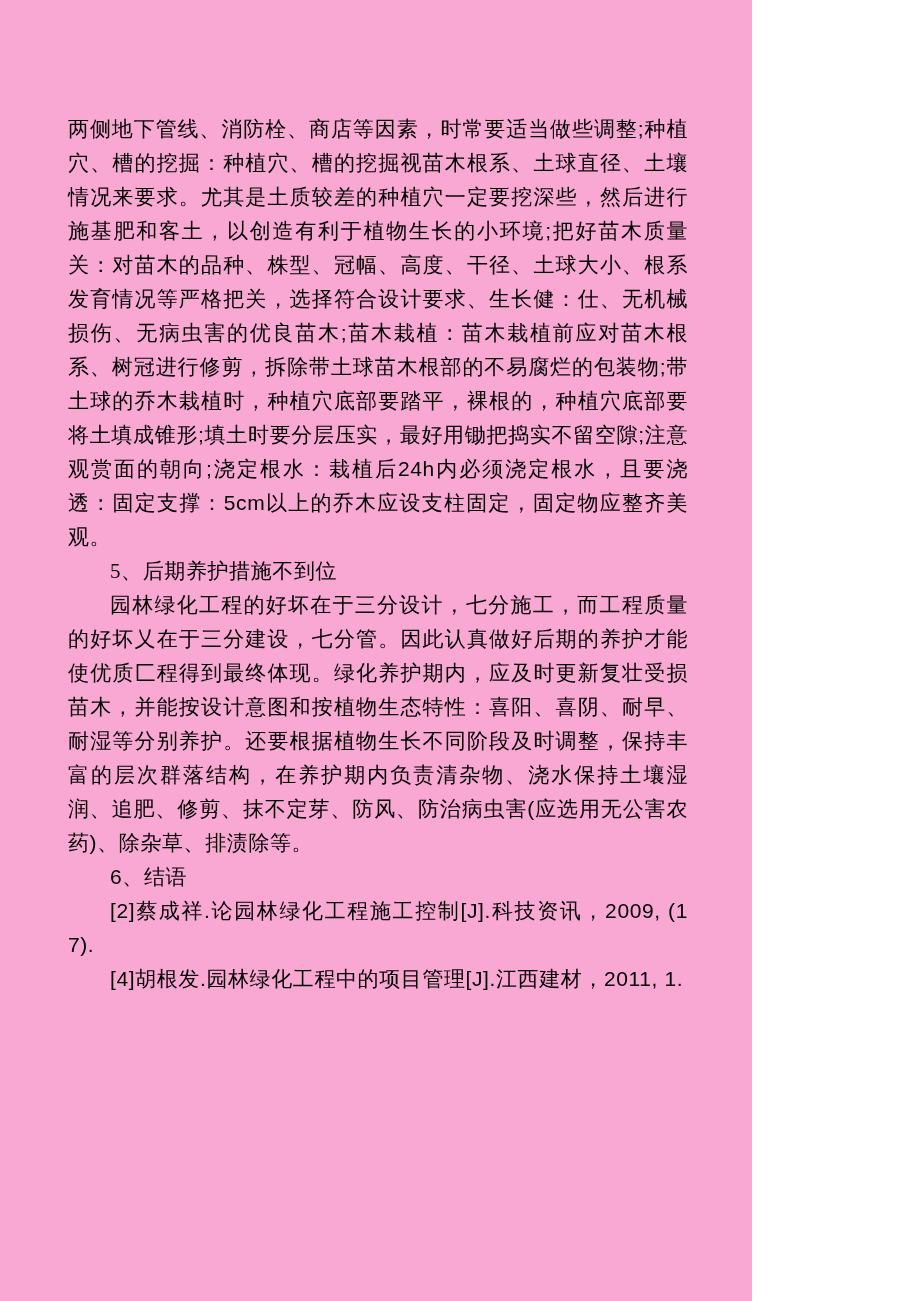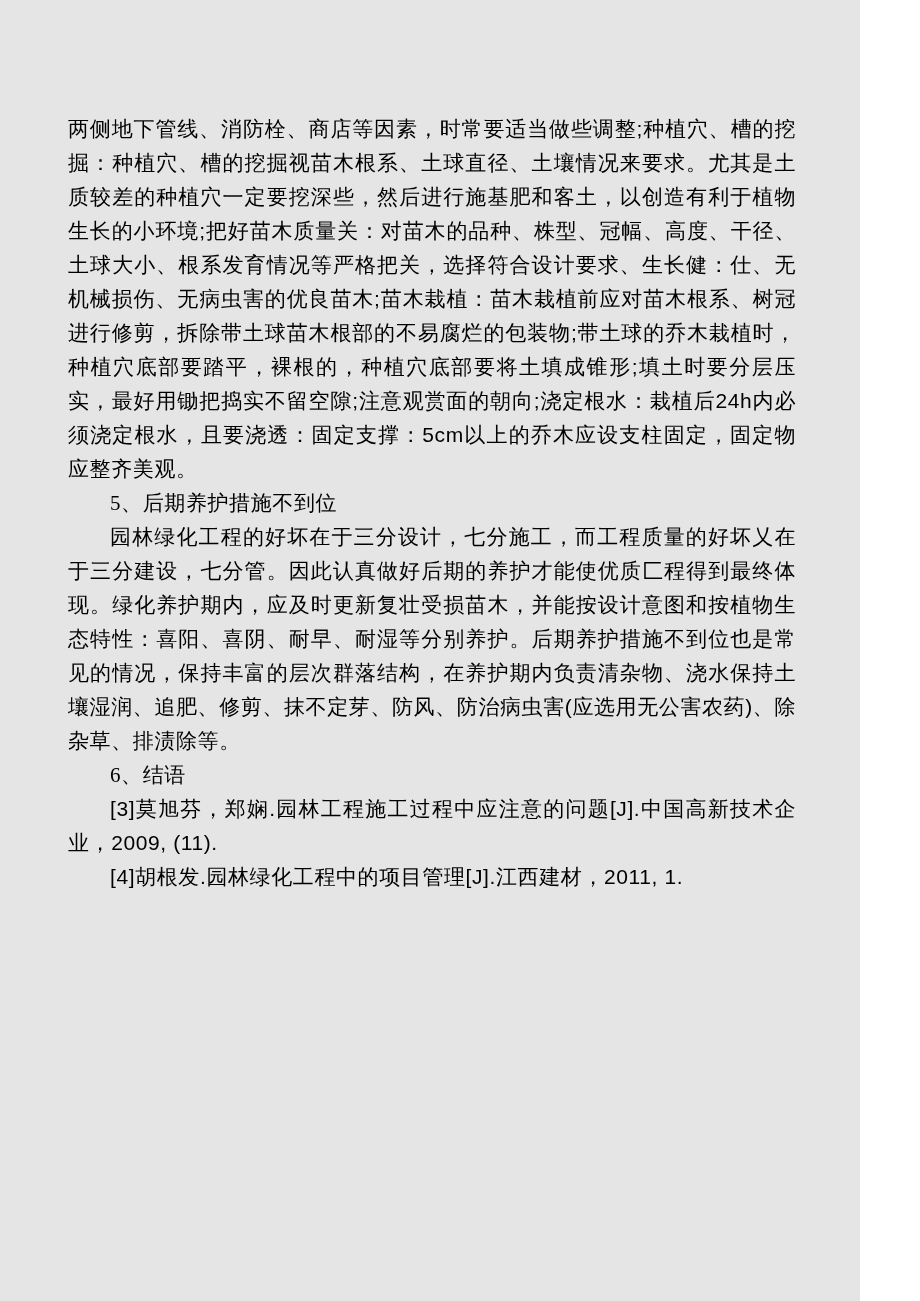--- a/index.html
+++ b/index.html
@@ -2,23 +2,23 @@
 <html lang="zh"><head>
 <meta charset="utf-8">
 <style>
   html, body {
     margin: 0;
     padding: 0;
     background: #ffffff;
   }
   .page {
     position: relative;
-    width: 860px;
+    width: 752px;
     height: 1301px;
-    background: #e5e5e5;
+    background: #f9a8d4;
     box-sizing: border-box;
     padding: 112px 64px 0 68px;
     font-family: "Liberation Sans", "DejaVu Sans", sans-serif;
     color: #000000;
     font-size: 21px;
     line-height: 34px;
     letter-spacing: 0.6px;
     overflow: hidden;
   }
   .page p {
@@ -34,41 +34,41 @@
   }
   .reference {
     text-indent: 2em;
     text-align: left;
   }
   
   .b-p1  { margin-top: 0; }
   .b-h5  { margin-top: 26px; font-family: Liberation Serif, serif; }
   .b-p2  { margin-top: 10px; }
   .b-p3  { margin-top: 0; }
-  .b-h6  { margin-top: 0; font-family: Liberation Serif, serif; }
+  .b-h6  { margin-top: 0; }
   .b-p4  { margin-top: 8px; }
   .b-r1  { margin-top: 32px; }
   .b-r2  { margin-top: 12px; }
   .b-r3  { margin-top: 12px; }
   .b-r4  { margin-top: 12px; }
 </style>
 </head>
 <body>
 
 <div class="page">
 
   <p class="b-p1">两侧地下管线、消防栓、商店等因素，时常要适当做些调整;种植穴、槽的挖掘：种植穴、槽的挖掘视苗木根系、土球直径、土壤情况来要求。尤其是土质较差的种植穴一定要挖深些，然后进行施基肥和客土，以创造有利于植物生长的小环境;把好苗木质量关：对苗木的品种、株型、冠幅、高度、干径、土球大小、根系发育情况等严格把关，选择符合设计要求、生长健：仕、无机械损伤、无病虫害的优良苗木;苗木栽植：苗木栽植前应对苗木根系、树冠进行修剪，拆除带土球苗木根部的不易腐烂的包装物;带土球的乔木栽植时，种植穴底部要踏平，裸根的，种植穴底部要将土填成锥形;填土时要分层压实，最好用锄把捣实不留空隙;注意观赏面的朝向;浇定根水：栽植后24h内必须浇定根水，且要浇透：固定支撑：5cm以上的乔木应设支柱固定，固定物应整齐美观。</p>
 
   <p class="heading b-h5">5、后期养护措施不到位</p>
 
 
-  <p class="indent b-p3">园林绿化工程的好坏在于三分设计，七分施工，而工程质量的好坏乂在于三分建设，七分管。因此认真做好后期的养护才能使优质匚程得到最终体现。绿化养护期内，应及时更新复壮受损苗木，并能按设计意图和按植物生态特性：喜阳、喜阴、耐早、耐湿等分别养护。后期养护措施不到位也是常见的情况，保持丰富的层次群落结构，在养护期内负责清杂物、浇水保持土壤湿润、追肥、修剪、抹不定芽、防风、防治病虫害(应选用无公害农药)、除杂草、排渍除等。</p>
+  <p class="indent b-p3">园林绿化工程的好坏在于三分设计，七分施工，而工程质量的好坏乂在于三分建设，七分管。因此认真做好后期的养护才能使优质匚程得到最终体现。绿化养护期内，应及时更新复壮受损苗木，并能按设计意图和按植物生态特性：喜阳、喜阴、耐早、耐湿等分别养护。还要根据植物生长不同阶段及时调整，保持丰富的层次群落结构，在养护期内负责清杂物、浇水保持土壤湿润、追肥、修剪、抹不定芽、防风、防治病虫害(应选用无公害农药)、除杂草、排渍除等。</p>
 
   <p class="heading b-h6">6、结语</p>
 
 
 
+  <p class="reference b-r2">[2]蔡成祥.论园林绿化工程施工控制[J].科技资讯，2009, (17).</p>
 
-  <p class="reference b-r3">[3]莫旭芬，郑娴.园林工程施工过程中应注意的问题[J].中国高新技术企业，2009, (11).</p>
 
   <p class="reference b-r4">[4]胡根发.园林绿化工程中的项目管理[J].江西建材，2011, 1.</p>
 
 </div>
 
 </body></html>

